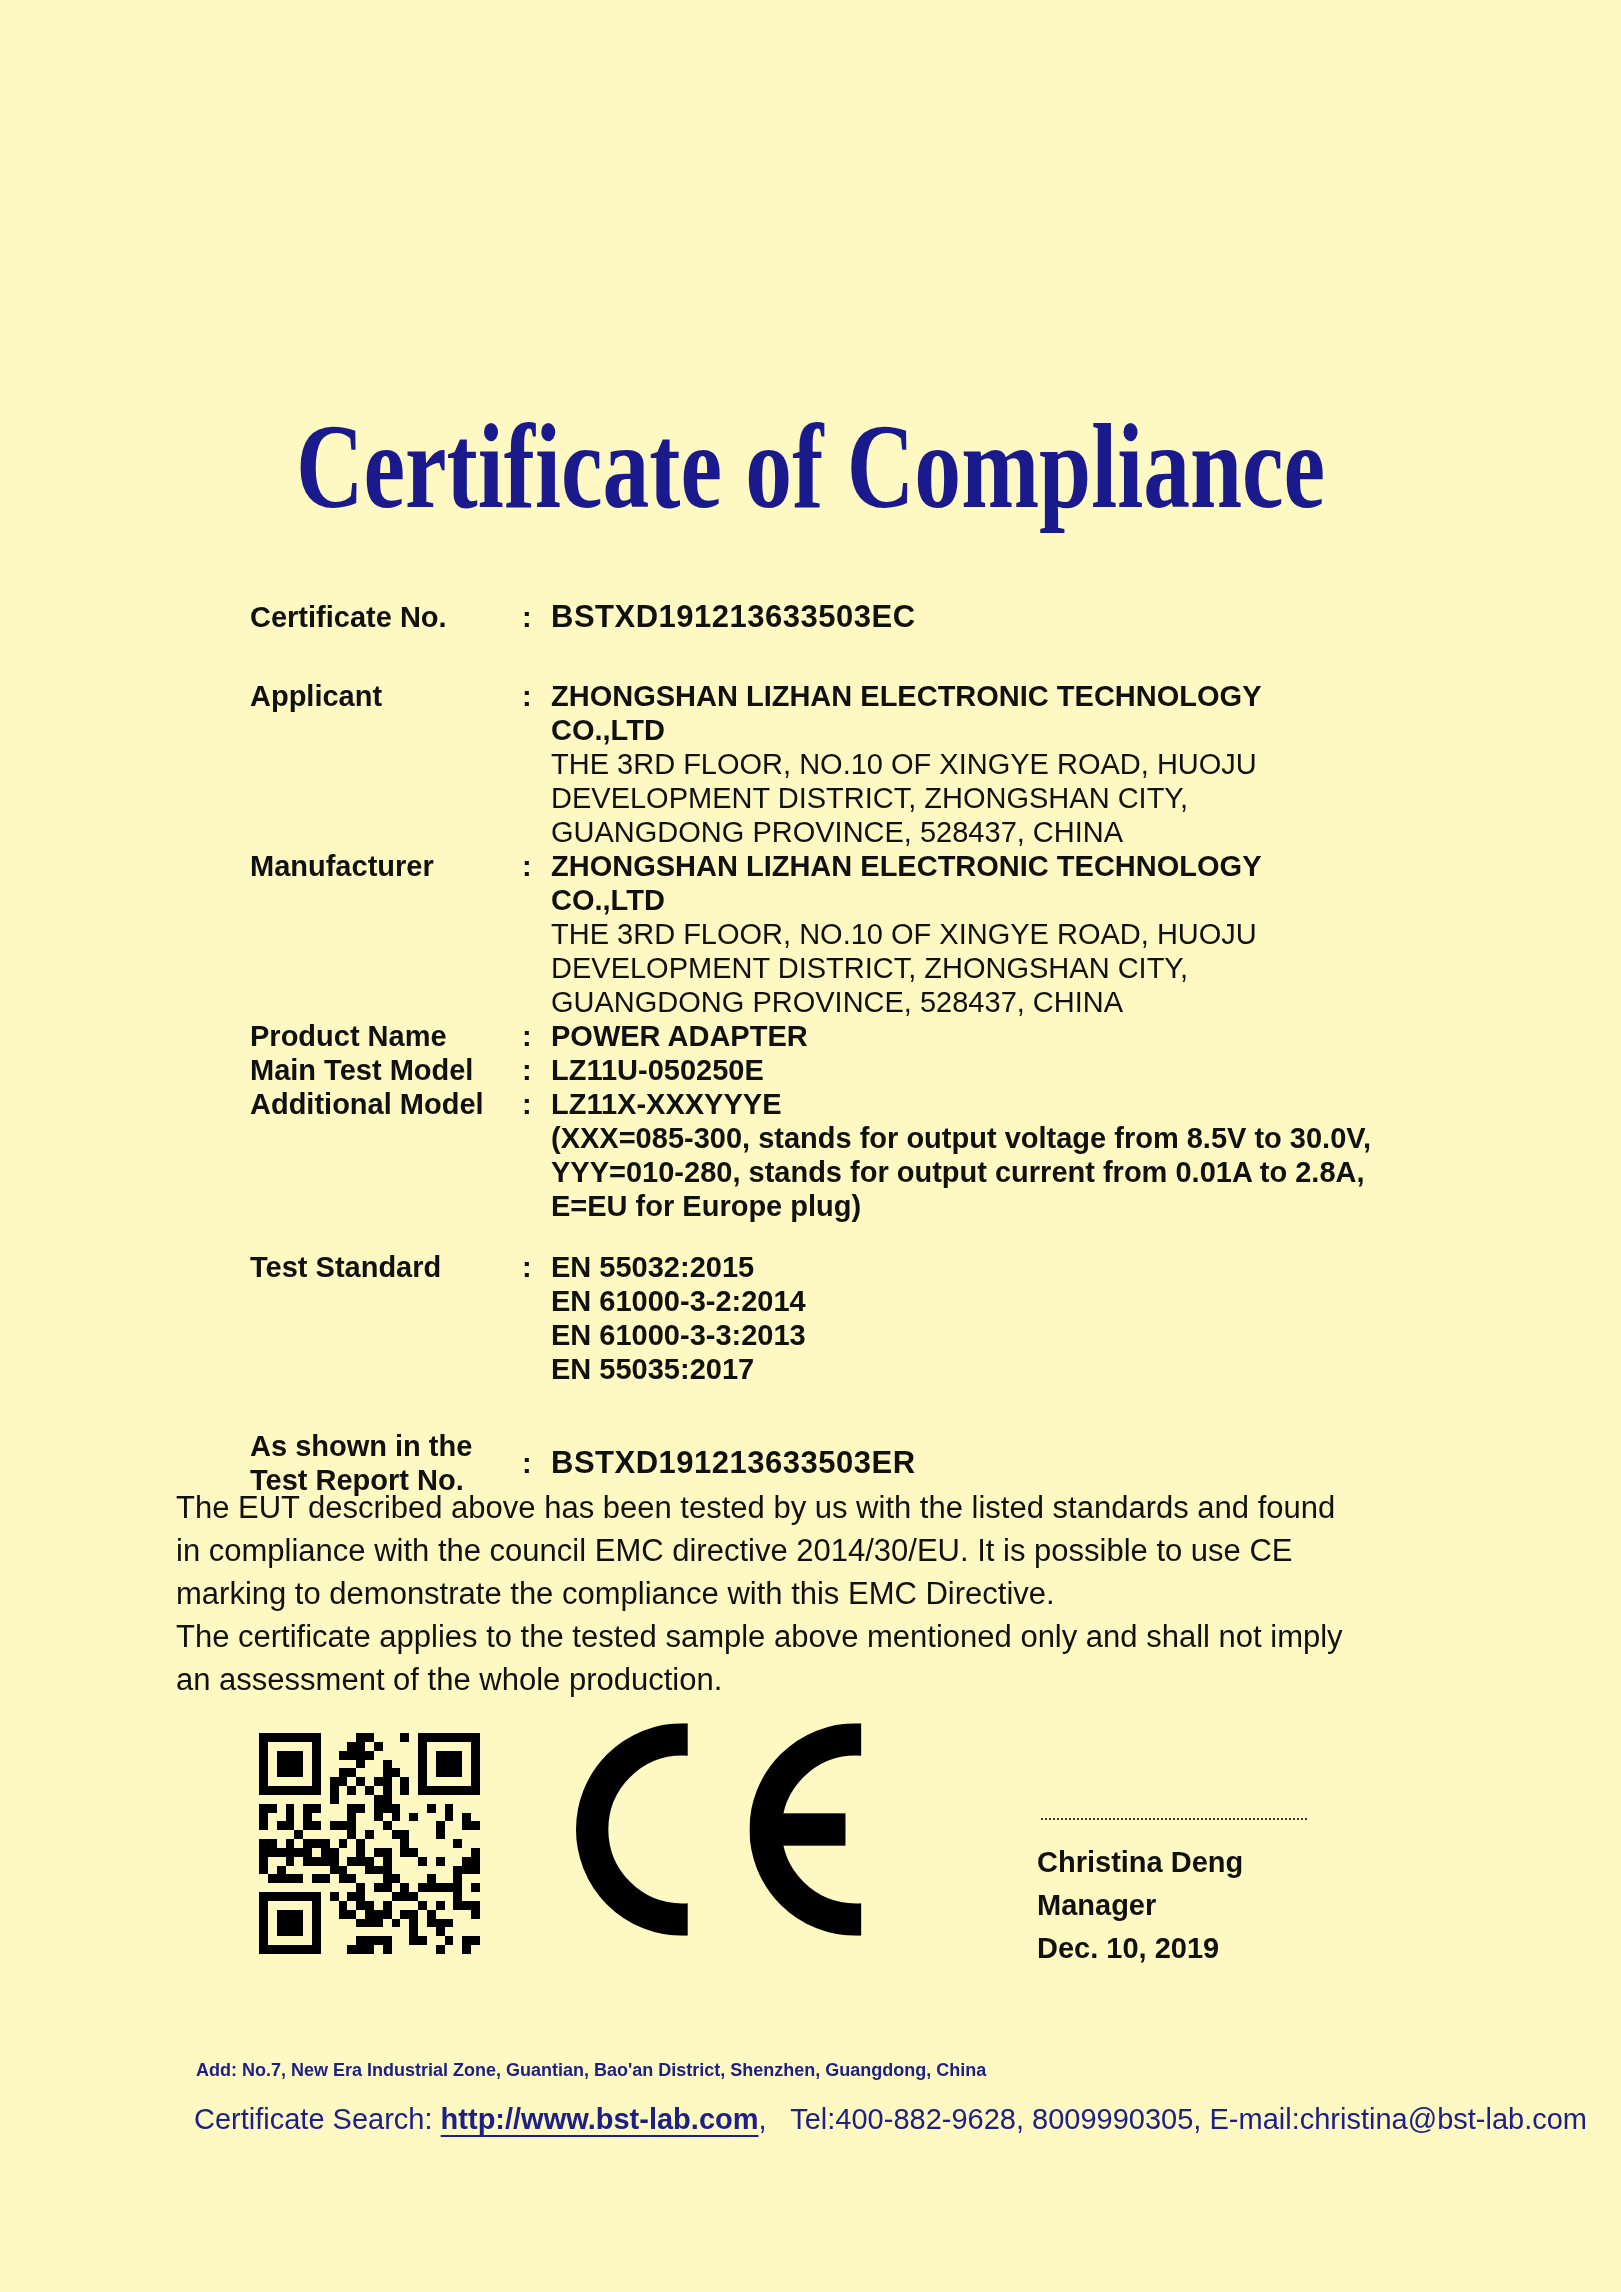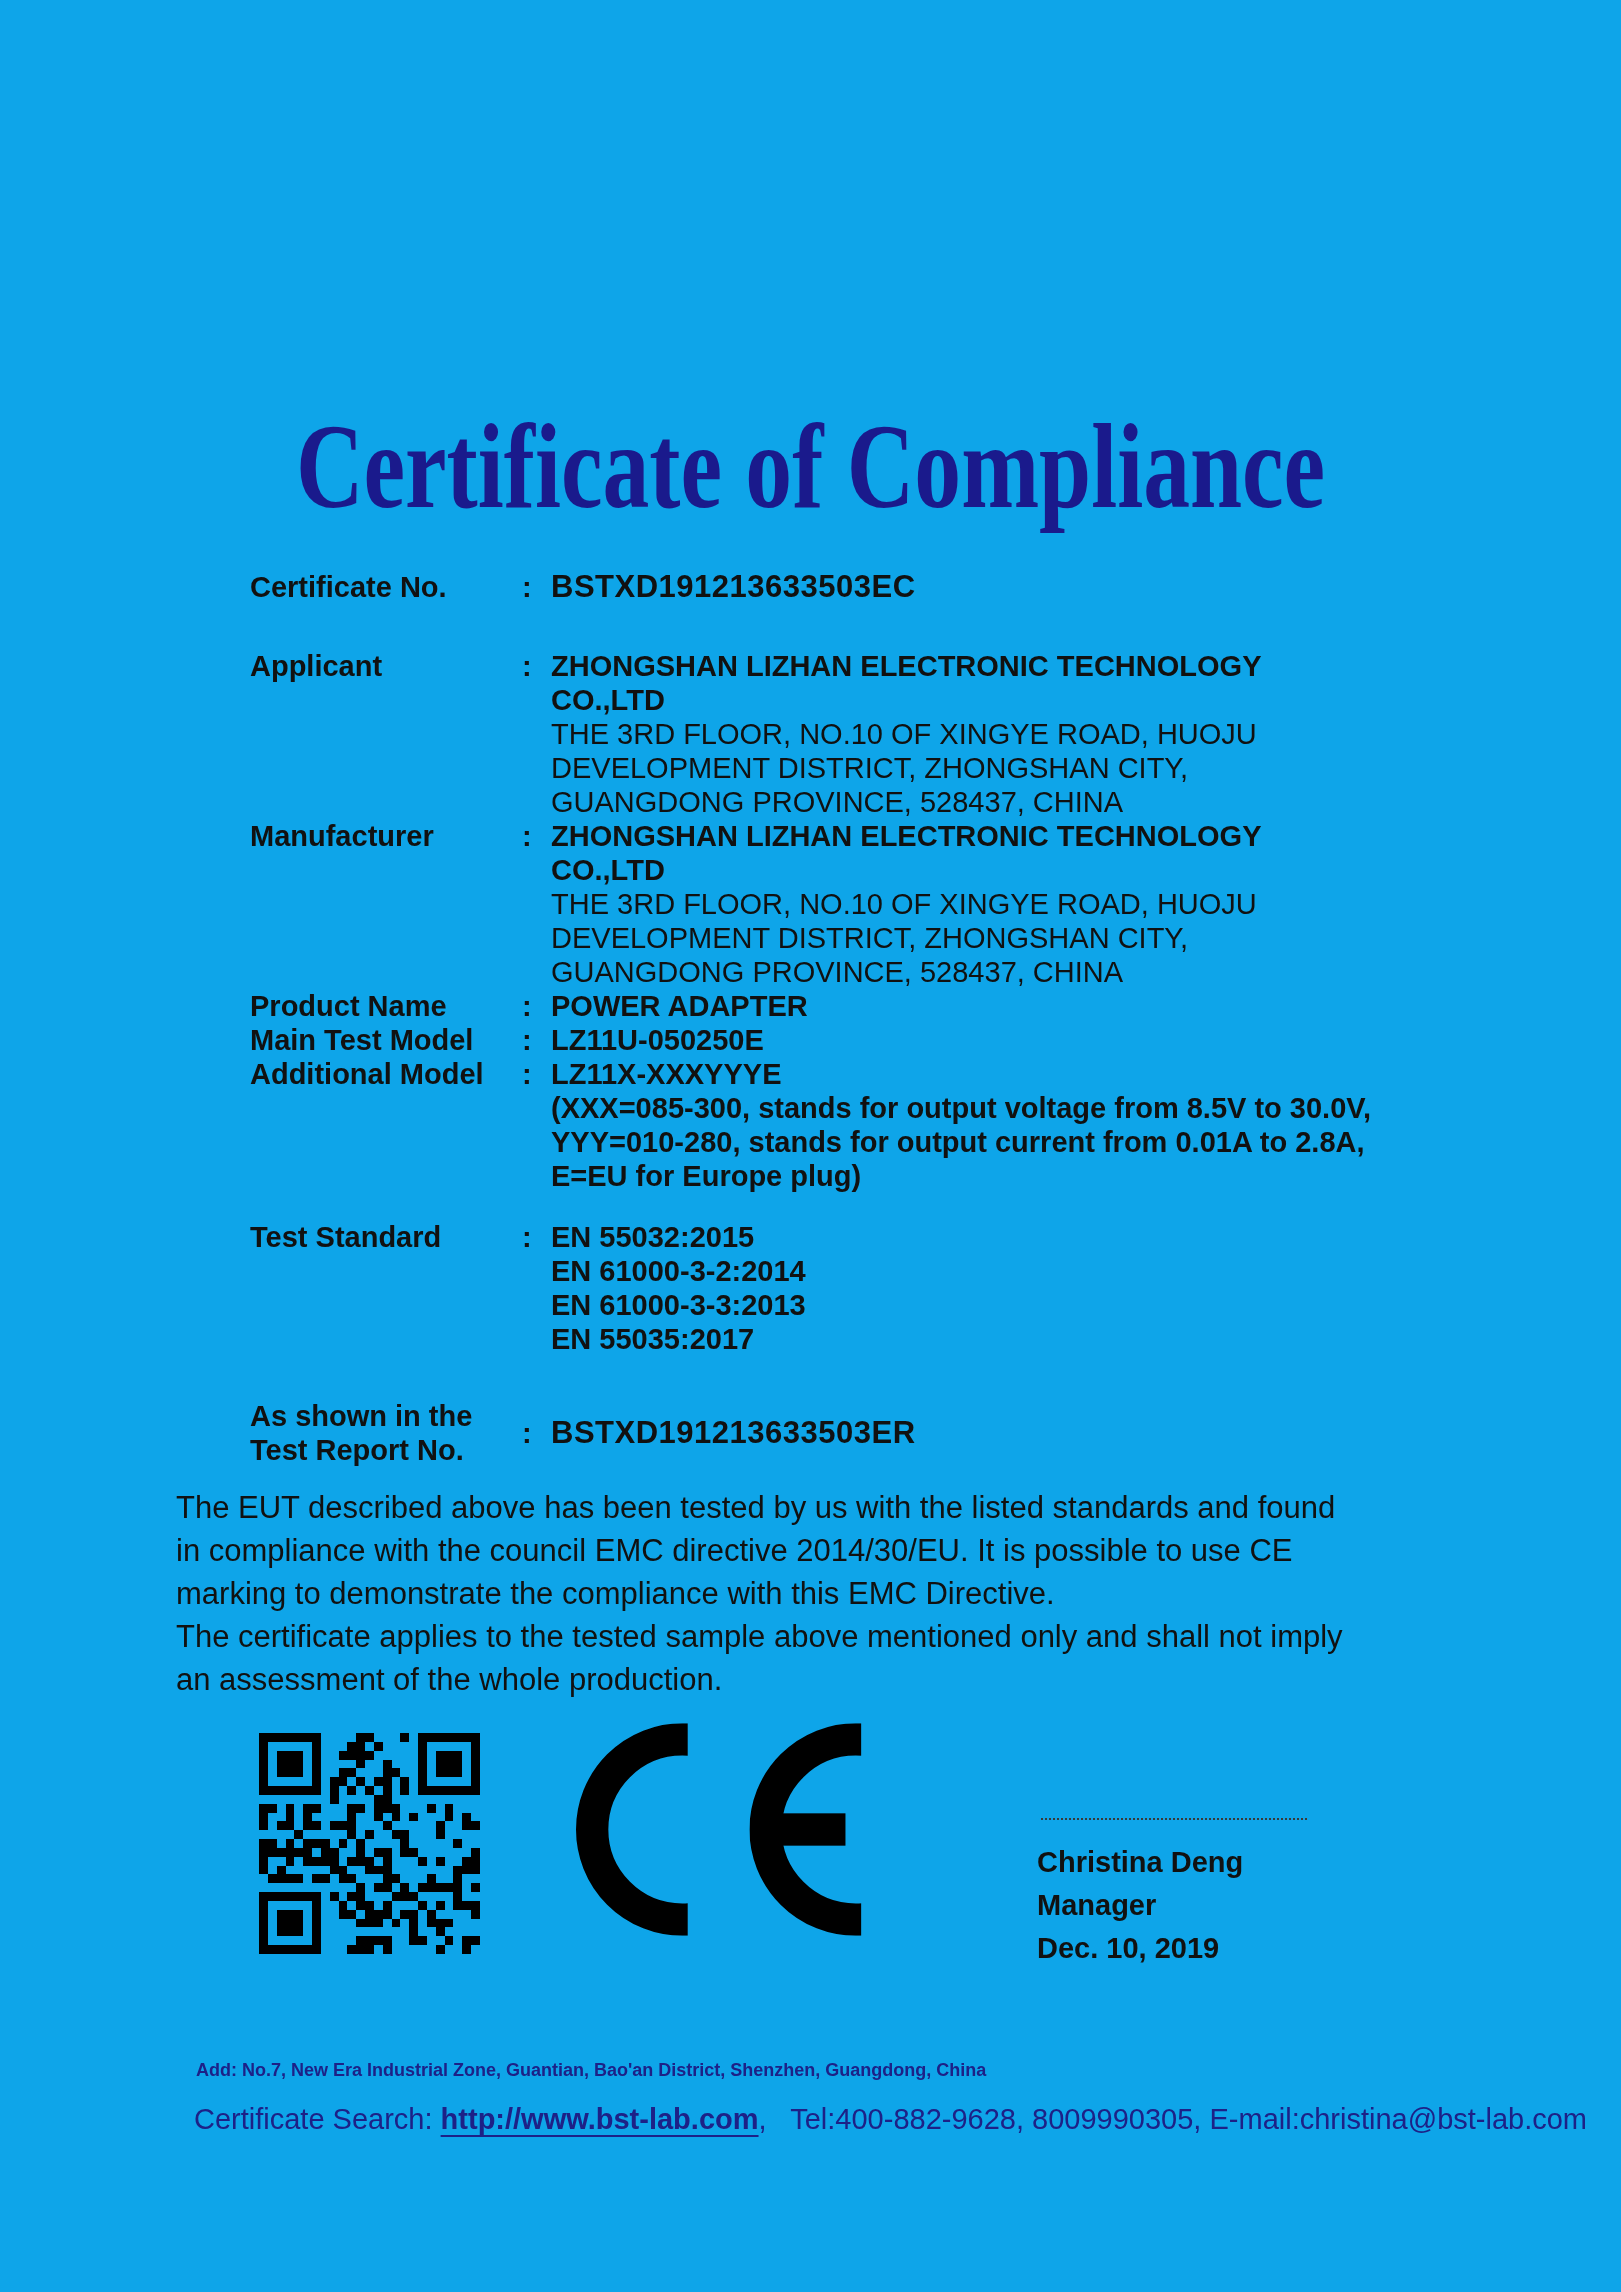--- a/index.html
+++ b/index.html
@@ -1,20 +1,20 @@
 <!DOCTYPE html>
 <html><head>
 <meta charset="utf-8">
 <style>
   html, body { margin: 0; padding: 0; background: #e8e8e8; }
   .page {
     position: relative;
     width: 1621px;
     height: 2293px;
-    background: #0ea5e9;
+    background: #fef9c3;
     font-family: "Liberation Sans", sans-serif;
     color: #111111;
     overflow: hidden;
   }
 
   
   .title {
     position: absolute;
     top: 400px; left: 0; right: 0;
     text-align: center;
@@ -35,21 +35,21 @@
     font-size: 29px;
     line-height: 34px;
   }
   .row { display: flex; align-items: flex-start; }
   .row.center { align-items: center; }
   .row .label { width: 272px; flex: 0 0 272px; font-weight: bold; }
   .row .colon { width: 29px; flex: 0 0 29px; font-weight: bold; }
   .row .value { flex: 1; }
   .b { font-weight: bold; }
   .certno .value, .report .value { font-size: 31px; letter-spacing: 0.5px; }
-  .gap-after-cert { margin-bottom: 45px; }
+  .gap-after-cert { margin-bottom: 45px; margin-top: 30px; }
   .teststd { margin-top: 27.4px; }
   .report { margin-top: 43px; }
 
   
   .bodytext {
     position: absolute;
     top: 1486px; left: 176px; width: 1313px;
     font-size: 31px;
     line-height: 43px;
   }

